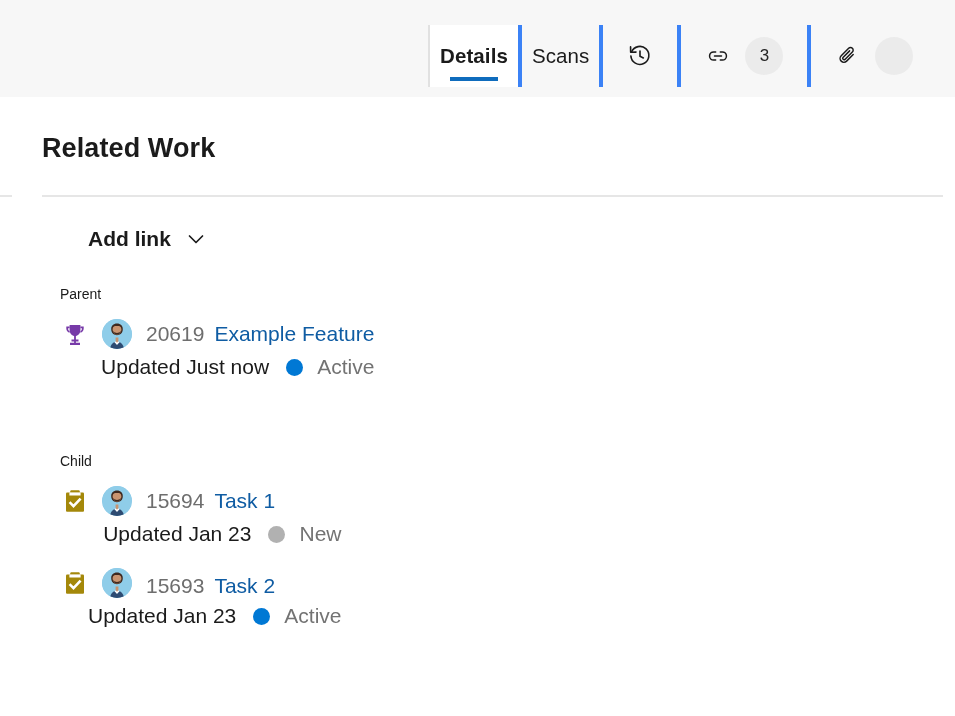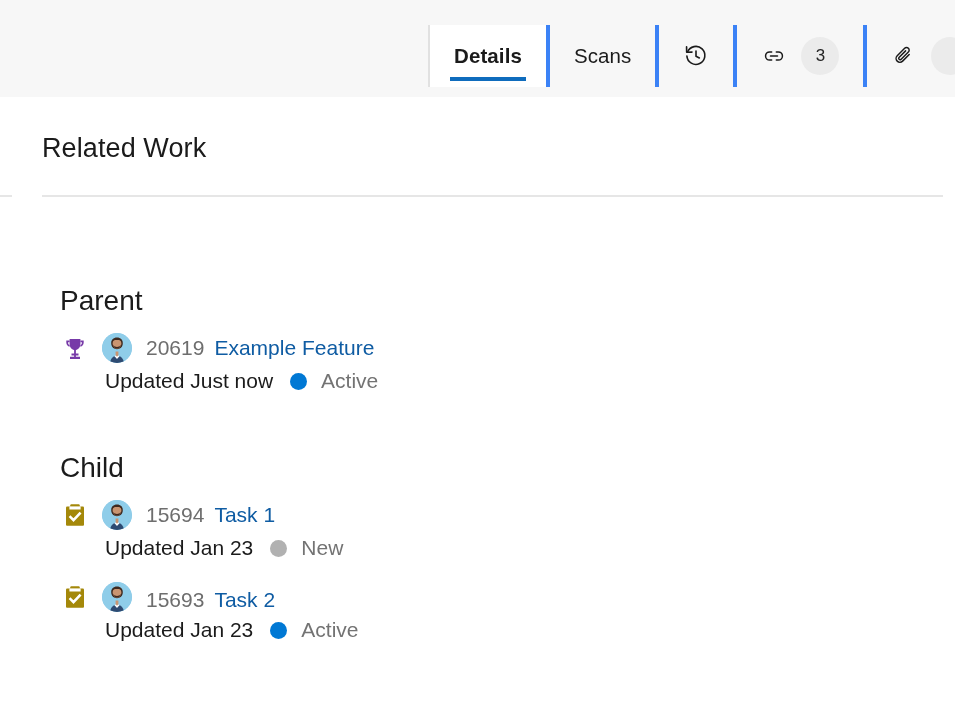--- a/index.html
+++ b/index.html
@@ -43,21 +43,21 @@
     border-left: 4px solid #3b82f6;
     box-sizing: border-box;
     background: transparent;
     cursor: pointer;
     user-select: none;
   }
   .tab:first-child {
     border-left: 2px solid #e1e1e1;
   }
   .tab.text-tab {
-    padding: 0 24px;
+    padding: 0 10px;
   }
   .tab.icon-tab {
     padding: 0 24px;
   }
   .tab.selected {
     background: #ffffff;
     border-left-color: #e1e1e1;
   }
   .tab-label {
     font-size: 20.5px;
@@ -106,21 +106,21 @@
     top: 97px;
     width: 955px;
     height: 619px;
     background: #ffffff;
   }
   .page-title {
     position: absolute;
     left: 42px;
     top: 36px;
     font-size: 27px;
-    font-weight: normal;
+    font-weight: bold;
     color: #1b1b1b;
     letter-spacing: 0.1px;
   }
   .divider-row {
     position: absolute;
     left: 0;
     top: 98px;
     width: 955px;
     height: 2px;
   }
@@ -162,21 +162,21 @@
     justify-content: center;
     width: 22px;
     height: 22px;
   }
 
   .group {
     position: absolute;
     left: 60px;
   }
   .group-title {
-    font-size: 28px;
+    font-size: 14px;
     color: #1b1b1b;
     font-weight: normal;
     line-height: 1;
   }
 
   .wi-row {
     display: flex;
     align-items: center;
     gap: 0px;
     margin-top: 18px;
@@ -212,21 +212,22 @@
     color: #0f5ca3;
     margin-left: 10px;
     text-decoration: none;
     cursor: pointer;
     white-space: nowrap;
   }
   .wi-sub {
     display: flex;
     align-items: center;
     margin-top: 6px;
-    margin-left: 45px;
+    margin-left: 28px;
+    justify-content: flex-end;
   }
   .wi-updated {
     font-size: 21px;
     color: #1b1b1b;
     white-space: nowrap;
   }
   .state-dot {
     width: 17px;
     height: 17px;
     border-radius: 50%;
@@ -290,20 +291,28 @@
 
 <div class="content">
 
   <div class="page-title">Related Work</div>
 
   <div class="divider-row">
     <div class="divider-stub"></div>
     <div class="divider-main"></div>
   </div>
 
+  <div class="addlink">
+    <span class="addlink-label">Add link</span>
+    <span class="chev">
+      <svg width="22" height="22" viewBox="0 0 22 22" fill="none" stroke="#1b1b1b" stroke-width="1.7" stroke-linecap="round" stroke-linejoin="round">
+        <polyline points="4.5,8 11,14.5 17.5,8"></polyline>
+      </svg>
+    </span>
+  </div>
 
   <div class="group" style="top:190px;">
     <div class="group-title">Parent</div>
 
     <div class="wi-row">
       <span class="wi-typeicon">
         <svg width="28" height="28" viewBox="0 0 28 28">
           <path d="M8.6 5h10.8v5.1c0 3.1-2.1 5.6-4.5 6v3.4h2.6v1.9h-2.6v1.3h4.1V25H9v-2.3h4.1v-1.3h-2.6v-1.9h2.6v-3.4c-2.4-.4-4.5-2.9-4.5-6V5z" fill="#773aa8"></path>
           <path d="M8.6 6.4H5.3v2.2c0 2.2 1.5 3.9 3.3 4.2V11c-.9-.3-1.5-1.2-1.5-2.3V8.2h1.5V6.4z" fill="#773aa8"></path>
           <path d="M19.4 6.4h3.3v2.2c0 2.2-1.5 3.9-3.3 4.2V11c.9-.3 1.5-1.2 1.5-2.3V8.2h-1.5V6.4z" fill="#773aa8"></path>

